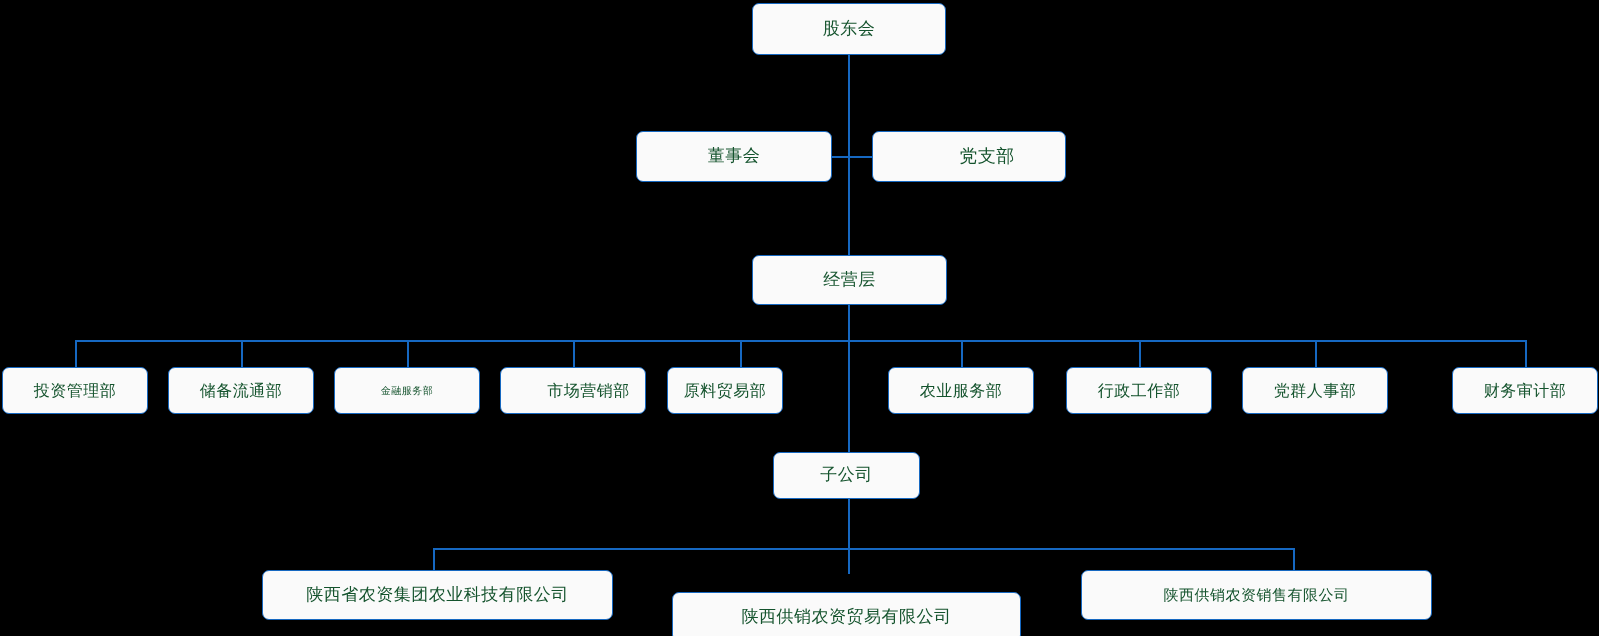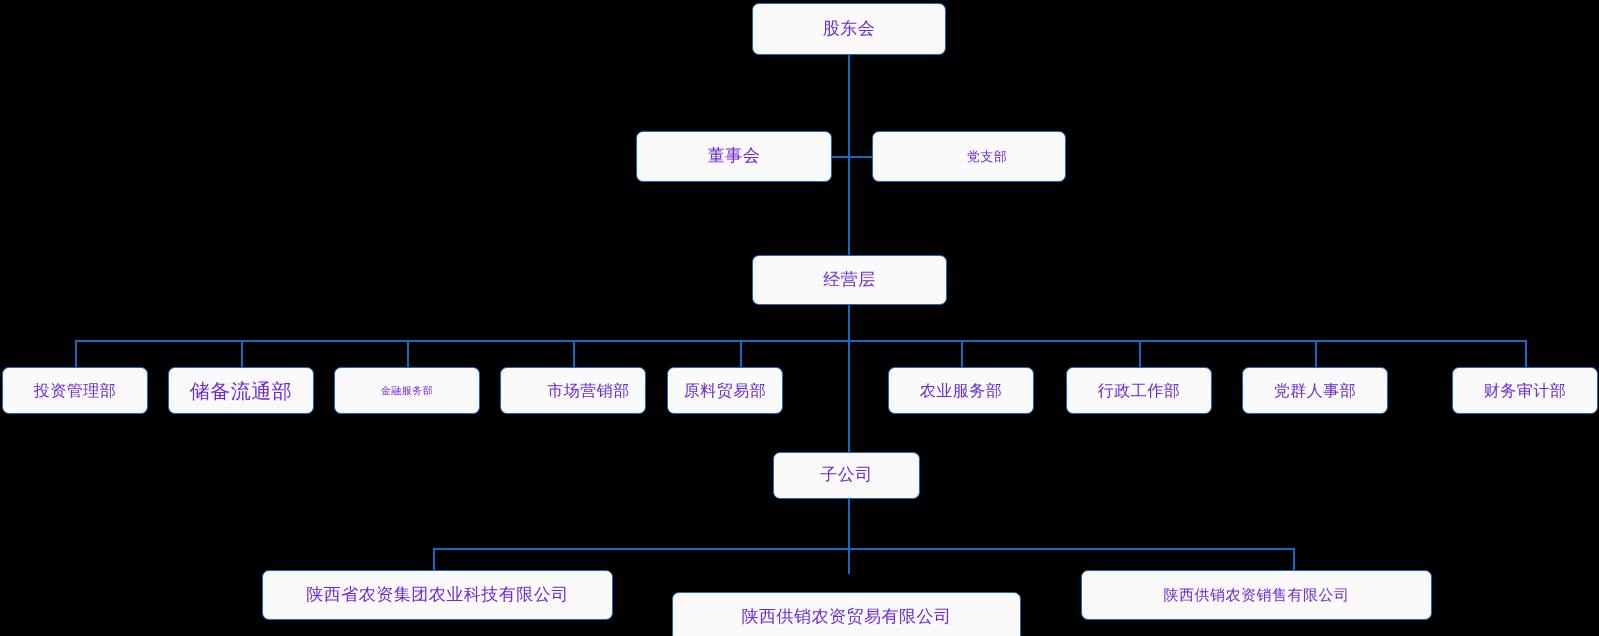--- a/index.html
+++ b/index.html
@@ -15,21 +15,21 @@
     background: #000000;
     overflow: hidden;
     font-family: "Liberation Sans", "DejaVu Sans", sans-serif;
   }
   .node {
     position: absolute;
     box-sizing: border-box;
     background: #fafafa;
     border: 1.6px solid #1668c1;
     border-radius: 7px;
-    color: #6d28d9;
+    color: #14532d;
     display: flex;
     align-items: center;
     justify-content: center;
     text-align: center;
     line-height: 1.2;
     white-space: nowrap;
     letter-spacing: 0.5px;
   }
   .node-label {
     display: block;
@@ -72,32 +72,32 @@
   <div class="conn conn-v" style="left:1293px; top:548px; height:26px;"></div>
 
   <div class="node" style="left:752px; top:3px; width:194px; height:52px; font-size:17px;">
     <span class="node-label">股东会</span>
   </div>
 
   <div class="node" style="left:636px; top:131px; width:196px; height:51px; font-size:17px;">
     <span class="node-label">董事会</span>
   </div>
 
-  <div class="node" style="left:872px; top:131px; width:194px; height:51px; font-size:13px;padding-left:36px;">
+  <div class="node" style="left:872px; top:131px; width:194px; height:51px; font-size:18px;padding-left:36px;">
     <span class="node-label">党支部</span>
   </div>
 
   <div class="node" style="left:752px; top:255px; width:195px; height:50px; font-size:17px;">
     <span class="node-label">经营层</span>
   </div>
 
   <div class="node" style="left:2px; top:367px; width:146px; height:47px; font-size:16px;">
     <span class="node-label">投资管理部</span>
   </div>
-  <div class="node" style="left:168px; top:367px; width:146px; height:47px; font-size:20px;">
+  <div class="node" style="left:168px; top:367px; width:146px; height:47px; font-size:16px;">
     <span class="node-label">储备流通部</span>
   </div>
   <div class="node" style="left:334px; top:367px; width:146px; height:47px; font-size:10px;">
     <span class="node-label">金融服务部</span>
   </div>
   <div class="node" style="left:500px; top:367px; width:146px; height:47px; font-size:16px;padding-left:31px;">
     <span class="node-label">市场营销部</span>
   </div>
   <div class="node" style="left:667px; top:367px; width:116px; height:47px; font-size:16px;">
     <span class="node-label">原料贸易部</span>

